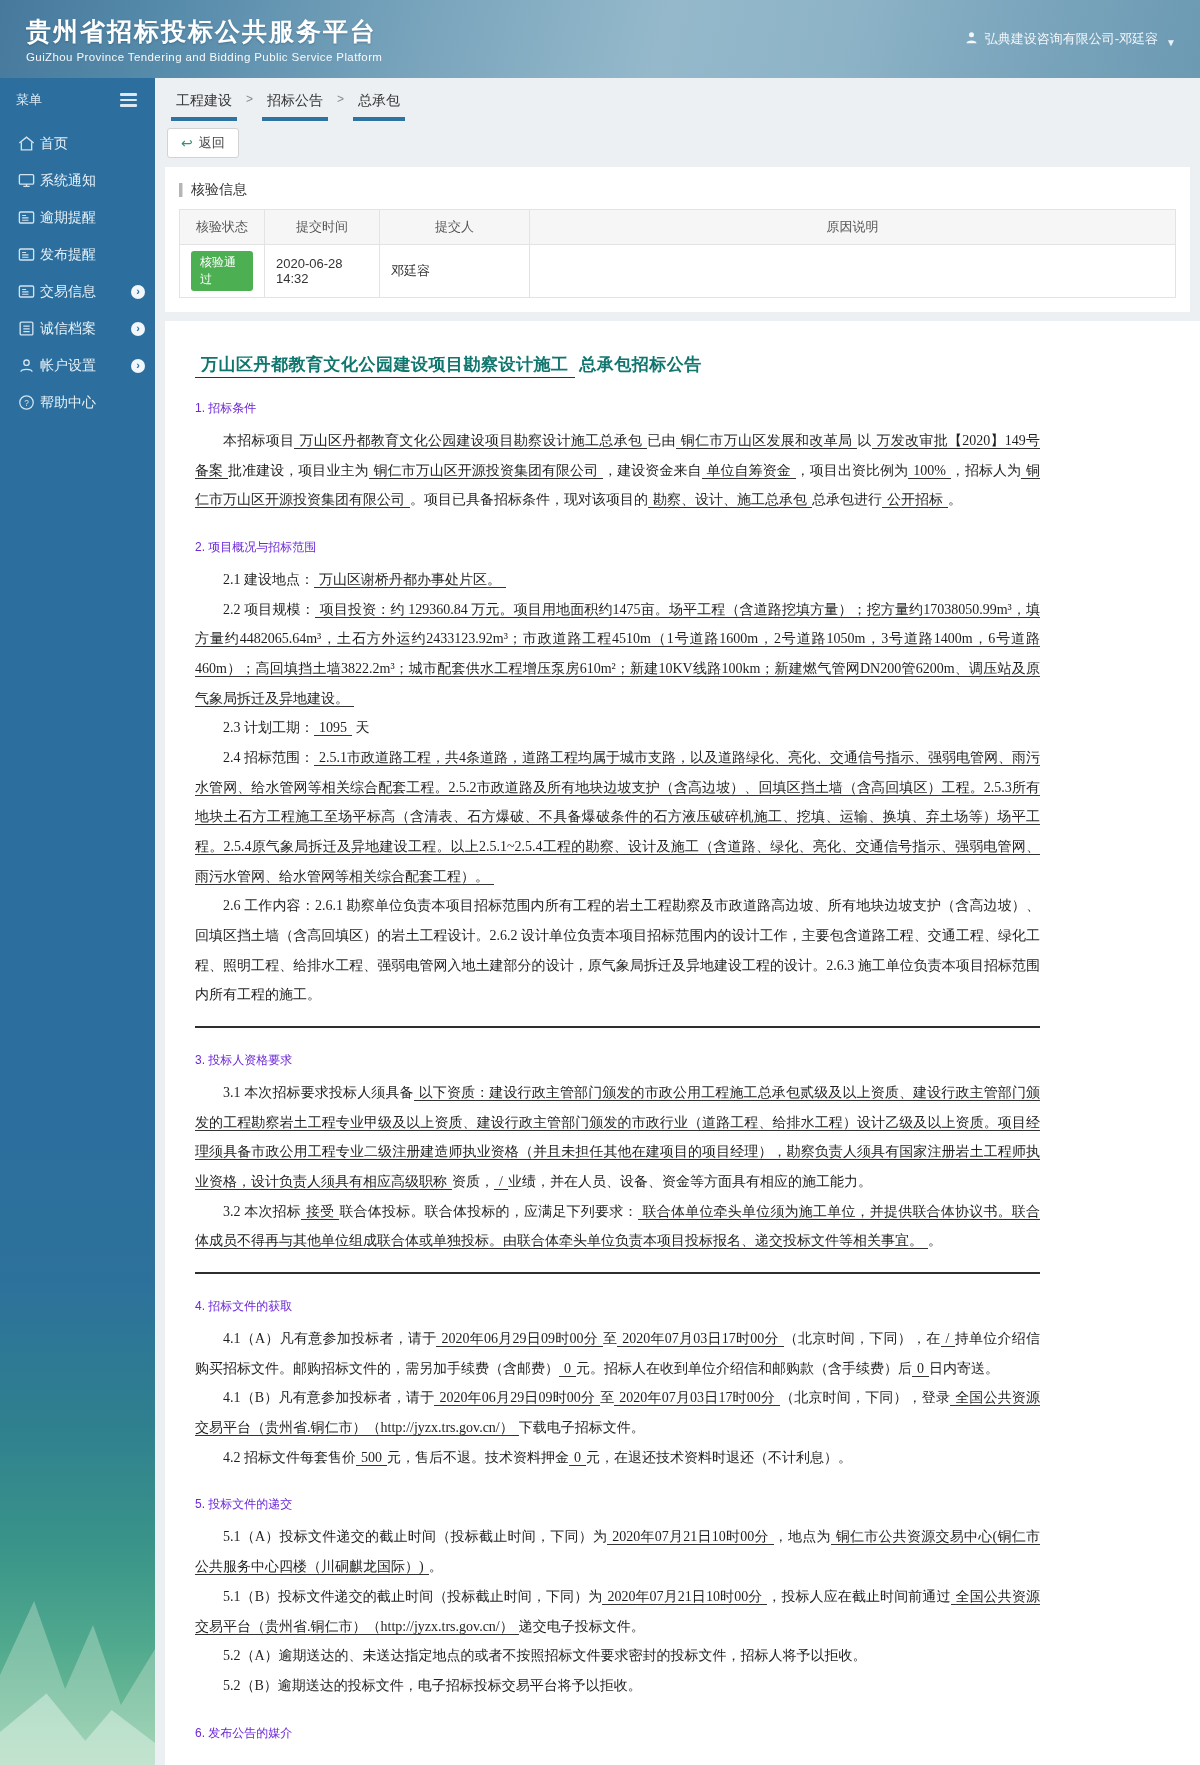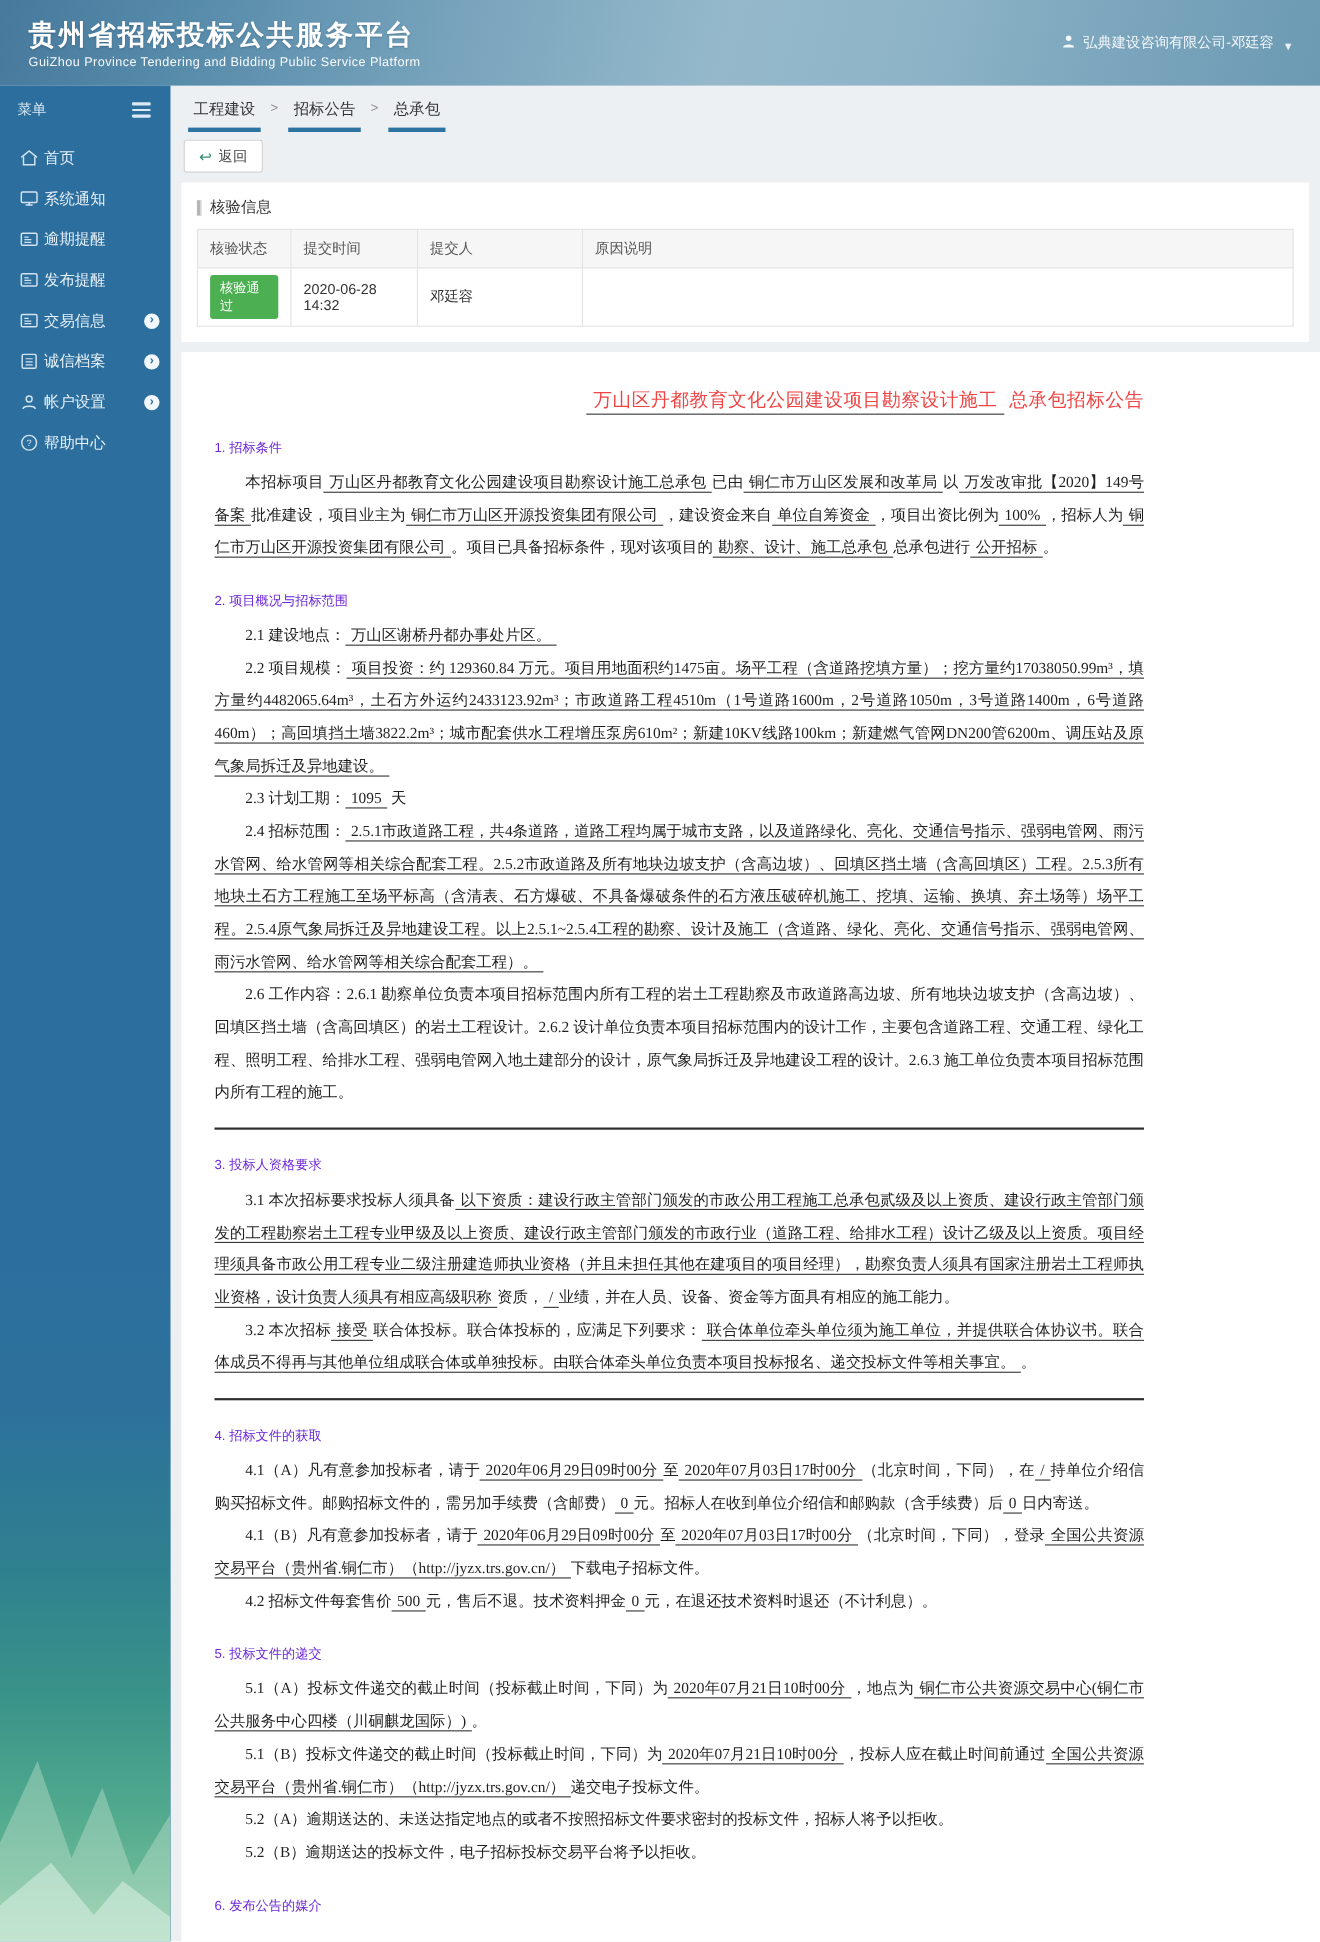--- a/index.html
+++ b/index.html
@@ -46,29 +46,29 @@
   .back-btn{display:inline-flex;align-items:center;gap:6px;background:#fff;border:1px solid #d3d3d3;border-radius:3px;
     padding:5px 13px;font-size:13px;color:#444;cursor:pointer;font-family:"Liberation Sans",sans-serif}
   .back-icon{color:#3d8f72;font-size:14px;line-height:1}
 
   
   .card{background:#fff}
   .verify-card{margin:0 10px;padding:10px 14px 14px}
   .card-head{display:flex;align-items:center;gap:8px;font-size:14px;color:#333;padding:4px 0 10px}
   .tbar{width:4px;height:14px;background:#b5b5b5;border-right:1px solid #dcdcdc}
   .vtable{width:100%;border-collapse:collapse;font-size:13px}
-  .vtable th{background:#f6f6f6;border:1px solid #e3e3e3;text-align:left;padding:8px 11px;color:#555;font-weight:normal}
+  .vtable th{background:#f6f6f6;border:1px solid #e3e3e3;text-align:center;padding:8px 11px;color:#555;font-weight:normal}
   .vtable td{border:1px solid #e3e3e3;padding:6px 11px;color:#333;height:34px}
   .col-status{width:85px}.col-time{width:115px}.col-sub{width:150px}
   .badge{background:#4cb052;color:#fff;font-size:12px;padding:3px 9px;border-radius:3px;display:inline-block}
 
   
   .doc-card{margin:9px 0 0 10px;flex:1;padding:24px 0 60px 30px;overflow:hidden}
   .doc-inner{width:845px;font-family:"Liberation Serif",serif;color:#222;font-size:14px}
-  .doc-title{text-align:right;font-size:17px;font-weight:400;margin:8px 0 4px;color:#ef4444;letter-spacing:.5px}
+  .doc-title{text-align:left;font-size:17px;font-weight:700;margin:8px 0 4px;color:#0f766e;letter-spacing:.5px}
   .title-u{border-bottom:1px solid #333;padding:0 6px 3px}
   .sec-h{font-family:"Liberation Sans",sans-serif;font-size:12px;font-weight:normal;color:#6d28d9;margin:24px 0 9px}
   .para{line-height:2.12;text-indent:2em;text-align:justify;color:#1f1f1f}
   .u{border-bottom:1px solid #333;padding:0 5px}
   .divider{border-top:2px solid #2e2e2e;margin:16px 0 2px}
 </style>
 </head>
 <body>
 
 <div class="page">

